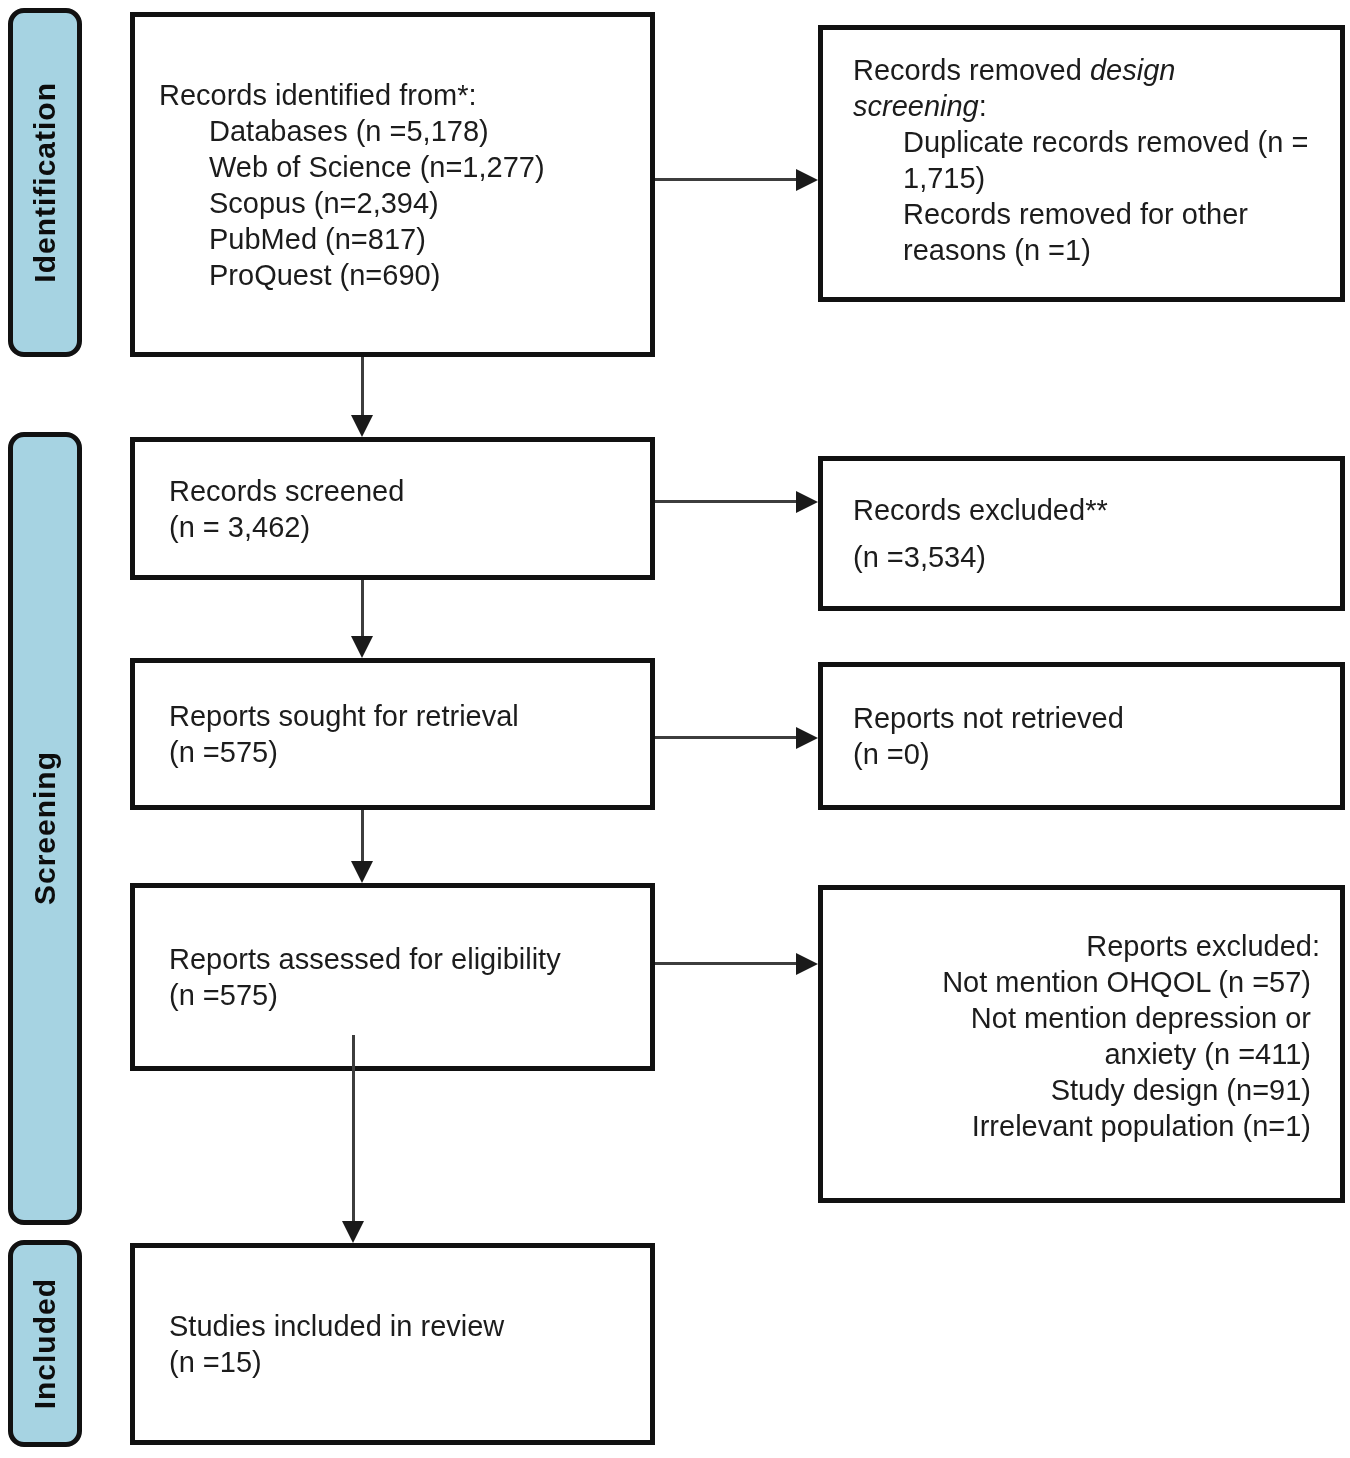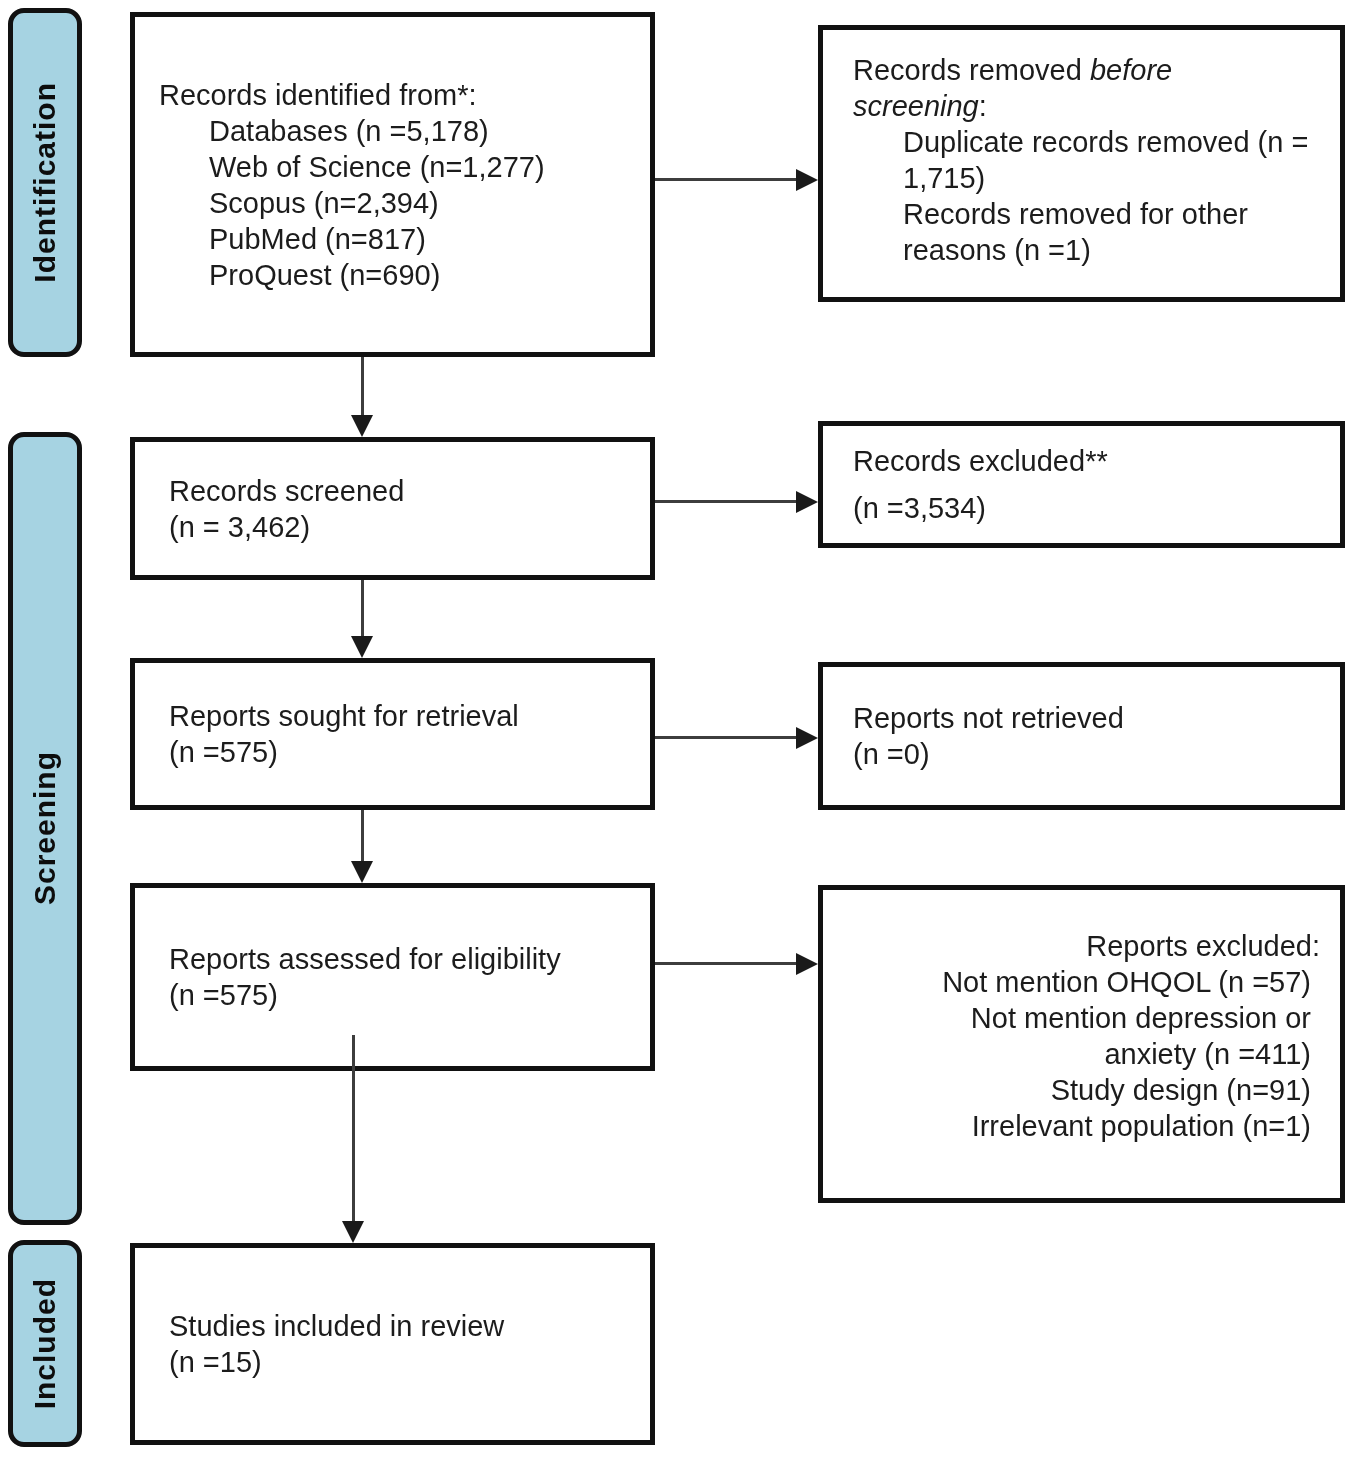--- a/index.html
+++ b/index.html
@@ -32,21 +32,21 @@
     border:5px solid var(--border,#111111); box-sizing:border-box;
     font-size:29px; line-height:36px;
   }
   .center { display:flex; flex-direction:column; justify-content:center; }
   .main-col { left:130px; width:525px; }
   .side-col { left:818px; width:527px; }
 
   .b-identified    { top:12px;   height:345px; padding-left:24px; padding-right:14px; }
   .b-removed       { top:25px;   height:277px; padding:22px 20px 0 30px; }
   .b-screened      { top:437px;  height:143px; padding-left:34px; }
-  .b-rec-excluded  { top:421px;  height:127px; padding-left:30px;gap:11px; }
+  .b-rec-excluded  { top:456px;  height:155px; padding-left:30px;gap:11px; }
   .b-sought        { top:658px;  height:152px; padding-left:34px; }
   .b-not-retrieved { top:662px;  height:148px; padding-left:30px; }
   .b-assessed      { top:883px;  height:188px; padding-left:34px; }
   .b-rep-excluded  { top:885px;  height:318px; padding:38px 20px 0 30px;text-align:right; }
   .b-included      { top:1243px; height:202px; padding-left:34px; }
 
   .box-item { margin-left:50px; max-width:408px; }
   .it { font-style:italic; }
 
   
@@ -109,21 +109,21 @@
     <div>(n =575)</div>
   </div>
 
   <div class="box main-col b-included center">
     <div>Studies included in review</div>
     <div>(n =15)</div>
   </div>
 
   <div class="box side-col b-removed">
     <div>
-      <span>Records removed </span><span class="it">before</span><br>
+      <span>Records removed </span><span class="it">design</span><br>
       <span class="it">screening</span><span>:</span>
     </div>
     <div class="box-item">Duplicate records removed (n = 1,715)</div>
     <div class="box-item">Records removed for other reasons (n =1)</div>
   </div>
 
   <div class="box side-col b-rec-excluded center">
     <div>Records excluded**</div>
     <div>(n =3,534)</div>
   </div>

